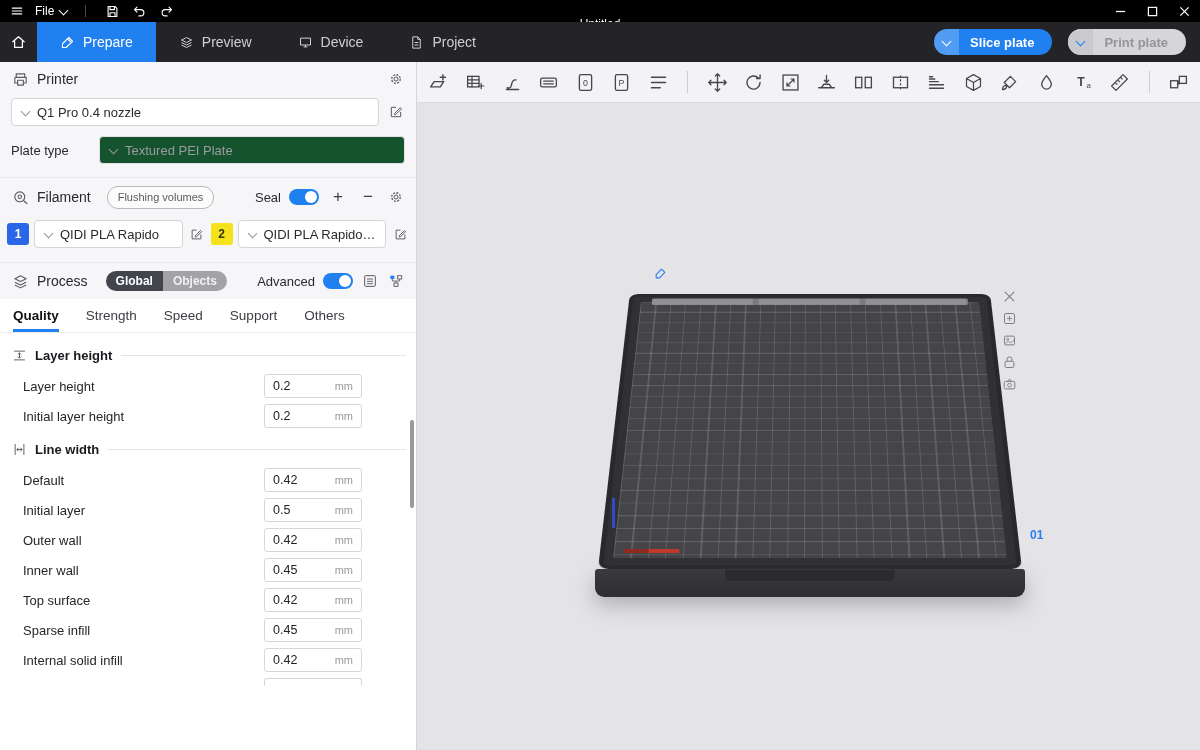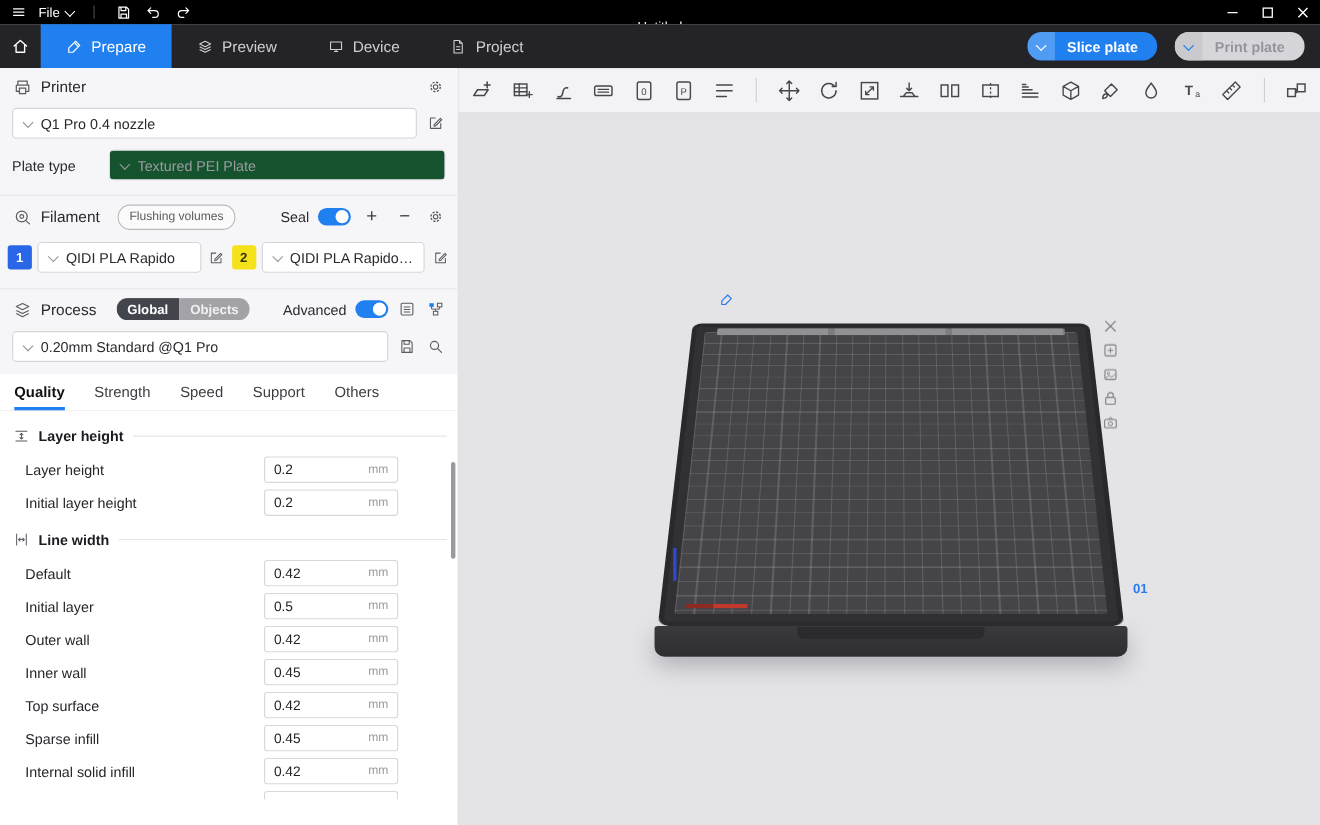--- a/index.html
+++ b/index.html
@@ -68,21 +68,21 @@
 
   .ptabs{display:flex;gap:27px;padding:9px 13px 0;background:#fff;border-bottom:1px solid #ececef;font-size:13.5px;color:#3c3c42;}
   .ptab{padding-bottom:9px;cursor:pointer;}
   .ptab.active{font-weight:bold;color:#101014;border-bottom:3px solid #2080f0;padding-bottom:6px;}
 
   .params{background:#fff;padding-top:4px;position:relative;}
   .group-head{display:flex;align-items:center;gap:7px;padding:9px 10px 7px;font-size:13px;font-weight:bold;color:#1a1a1f;}
   .group-head .g-line{flex:1;height:1px;background:#e4e4e7;margin-left:2px;}
   .param-row{display:flex;align-items:center;padding:3px 0;}
   .p-label{margin-left:23px;font-size:13px;color:#26262b;flex:1;}
-  .p-input{width:122px;margin-right:54px;height:24px;border:1px solid #d7d7da;border-radius:3px;display:flex;align-items:center;padding:0 8px;background:#fff;box-sizing:border-box;cursor:text;}
+  .p-input{width:98px;margin-right:54px;height:24px;border:1px solid #d7d7da;border-radius:3px;display:flex;align-items:center;padding:0 8px;background:#fff;box-sizing:border-box;cursor:text;}
   .p-val{flex:1;font-size:12.5px;color:#222;}
   .p-unit{font-size:11px;color:#9a9aa0;}
   .panel-scrollbar{position:absolute;right:2px;top:358px;width:4px;height:88px;border-radius:2px;background:#9a9a9e;cursor:pointer;}
 
   
   .toolbar{position:absolute;left:417px;top:62px;right:0;height:41px;background:#f3f3f5;border-bottom:1px solid #dcdcdf;display:flex;align-items:center;padding:0 10px;gap:13px;box-sizing:border-box;}
   .ticon{width:24px;height:24px;display:flex;align-items:center;justify-content:center;color:#46464b;cursor:pointer;}
   .ticon svg{display:block;}
   .tsep{width:1px;height:22px;background:#cccfd2;margin:0 4px;}
 
@@ -310,37 +310,20 @@
       </span>
       <span class="g-ic">
         <svg viewBox="0 0 24 24" width="16" height="16">
             <rect x="3.5" y="4" width="6" height="5" fill="#2080f0"></rect>
             <rect x="14.5" y="4" width="6" height="5" stroke="currentColor" stroke-width="1.4" fill="none"></rect>
             <rect x="9" y="15" width="6" height="5" stroke="currentColor" stroke-width="1.4" fill="none"></rect>
             <path d="M6.5 9v3h11V9 M12 12v3" stroke="currentColor" stroke-width="1.3" fill="none"></path>
           </svg>
       </span>
     </div>
-    <div class="row" style="padding-bottom:11px;">
-      <div class="select">
-        <span class="chev"></span>
-        <span class="sel-txt">0.20mm Standard @Q1 Pro</span>
-      </div>
-      <span class="g-ic">
-        <svg viewBox="0 0 24 24" width="16" height="16">
-            <path d="M5 4h11l3 3v13H5z M8 4v5h7V4 M8 14h8v6H8z" stroke="currentColor" stroke-width="1.5" fill="none" stroke-linejoin="round"></path>
-          </svg>
-      </span>
-      <span class="g-ic">
-        <svg viewBox="0 0 24 24" width="16" height="16">
-            <circle cx="10.5" cy="10.5" r="5.5" stroke="currentColor" stroke-width="1.6" fill="none"></circle>
-            <path d="M14.6 14.6L20 20" stroke="currentColor" stroke-width="1.6" stroke-linecap="round"></path>
-          </svg>
-      </span>
-    </div>
   </section>
 
   <div class="ptabs">
     <span class="ptab active">Quality</span>
     <span class="ptab">Strength</span>
     <span class="ptab">Speed</span>
     <span class="ptab">Support</span>
     <span class="ptab">Others</span>
   </div>
 

